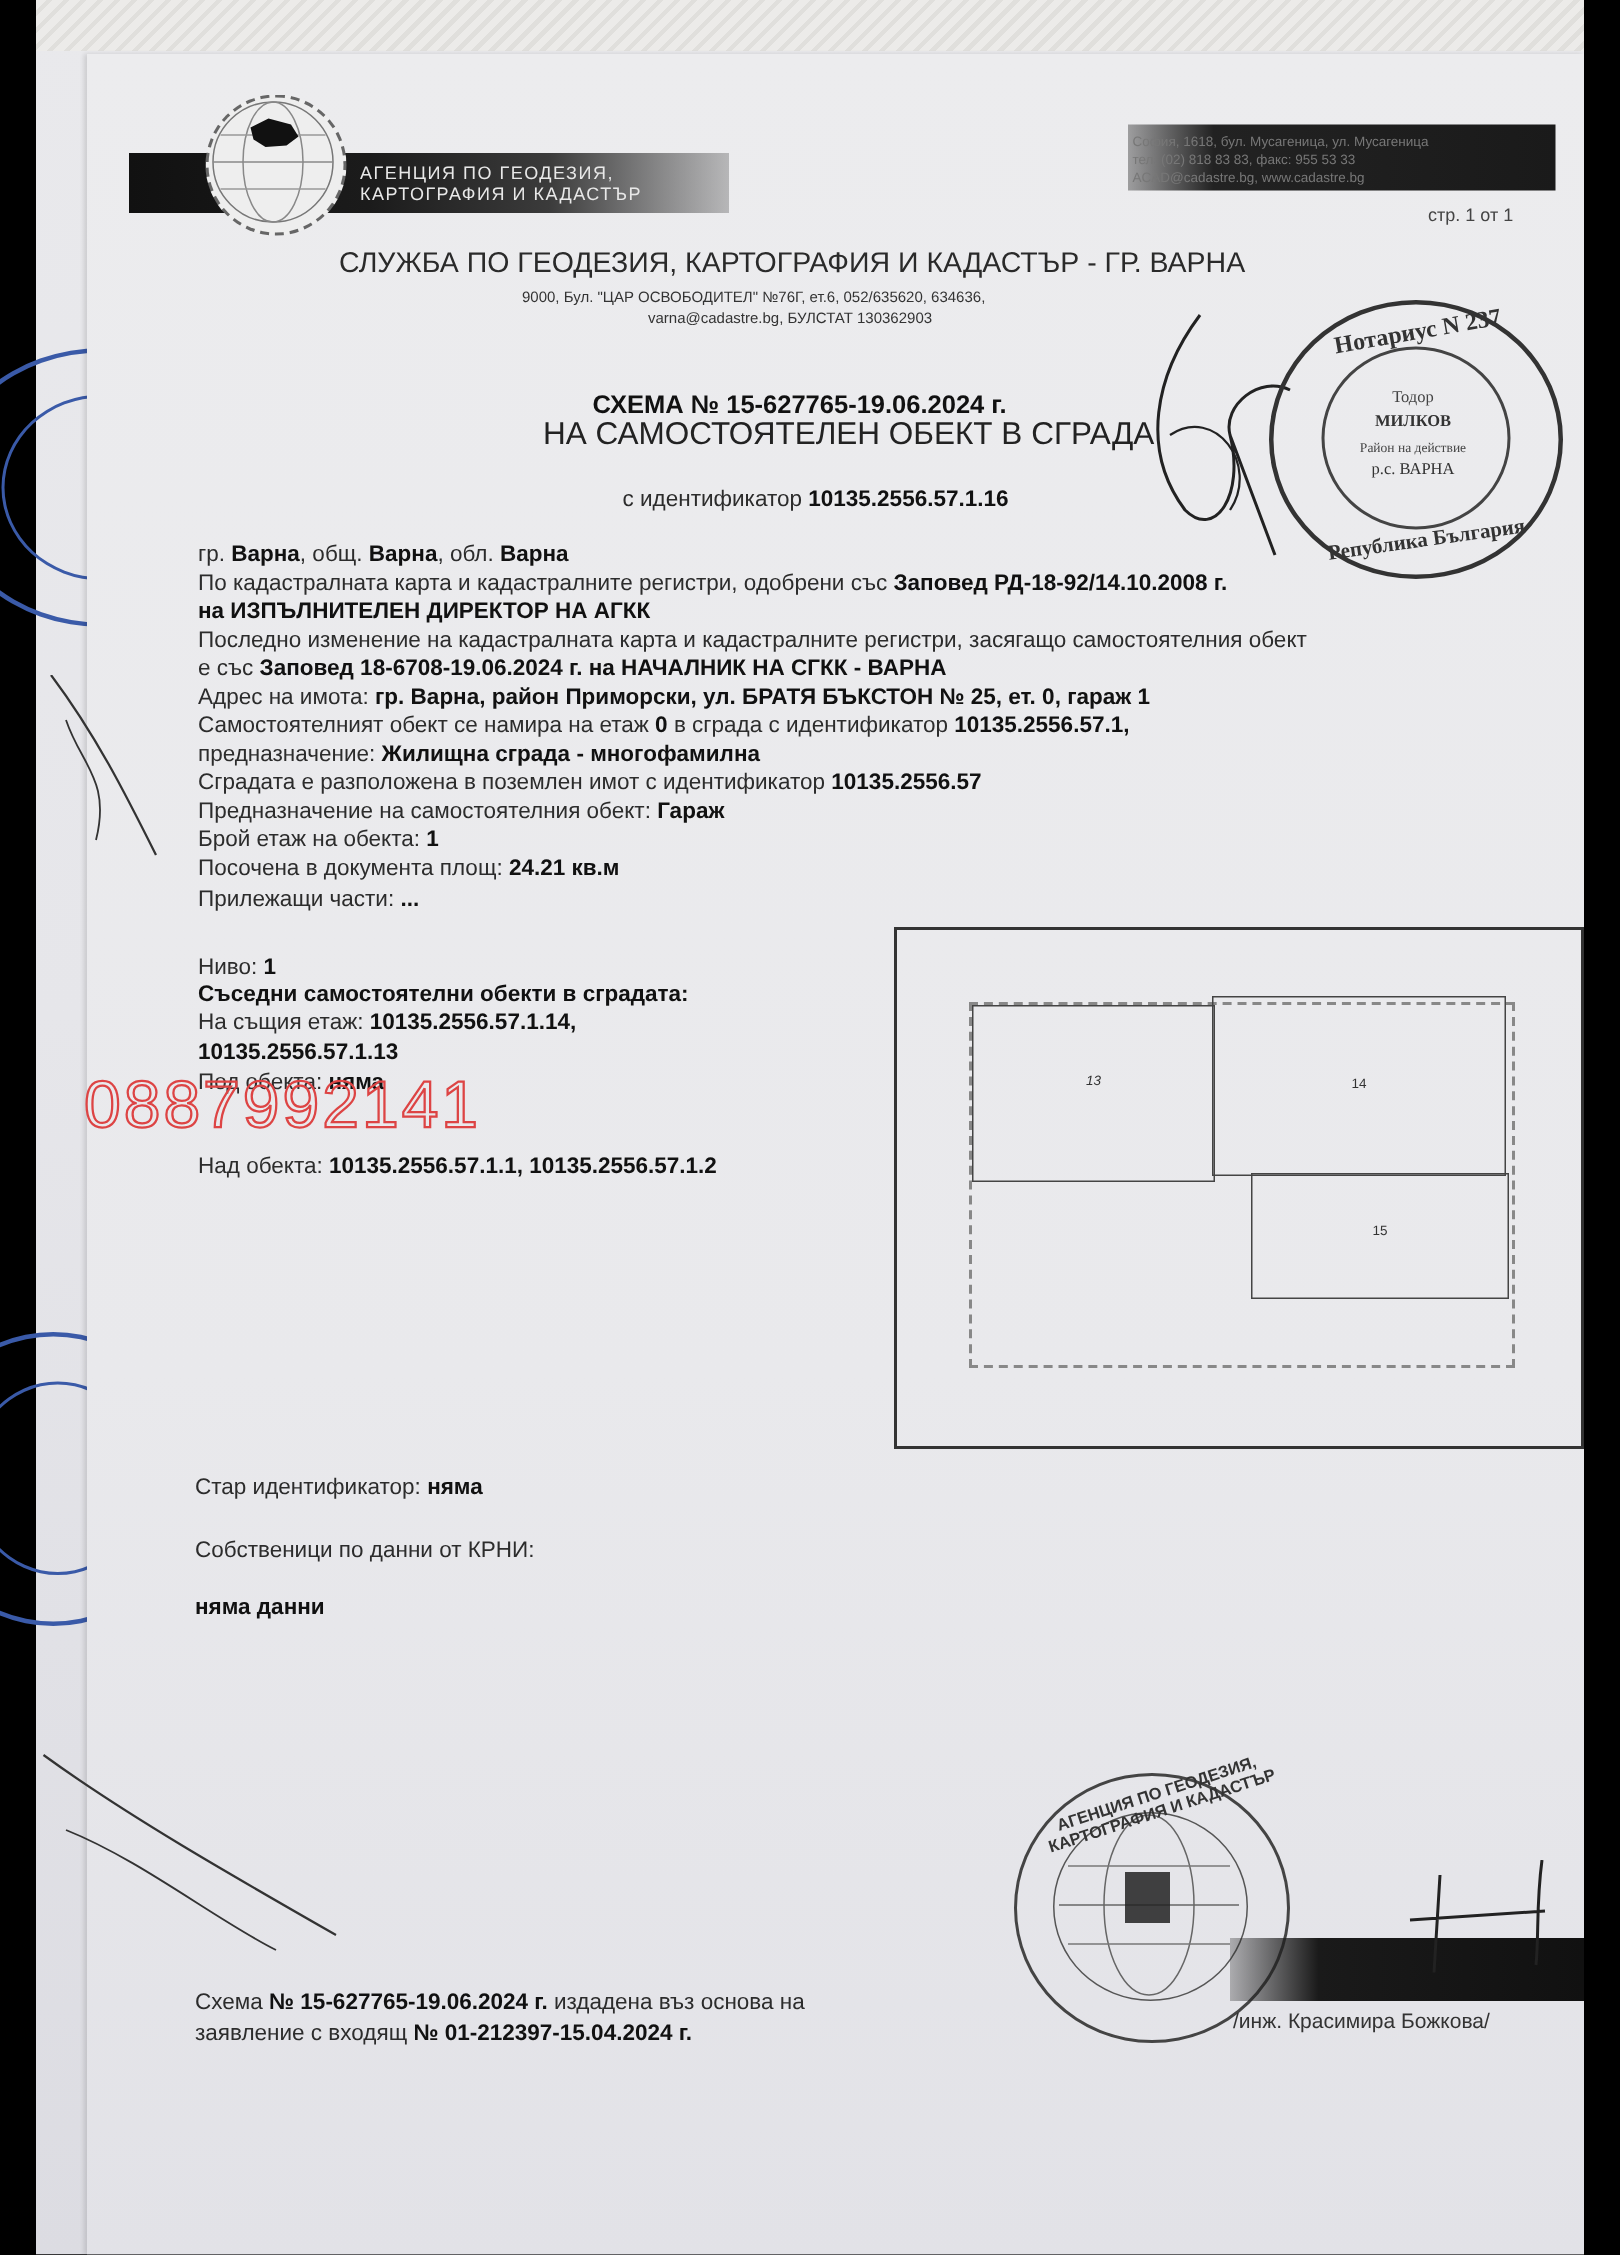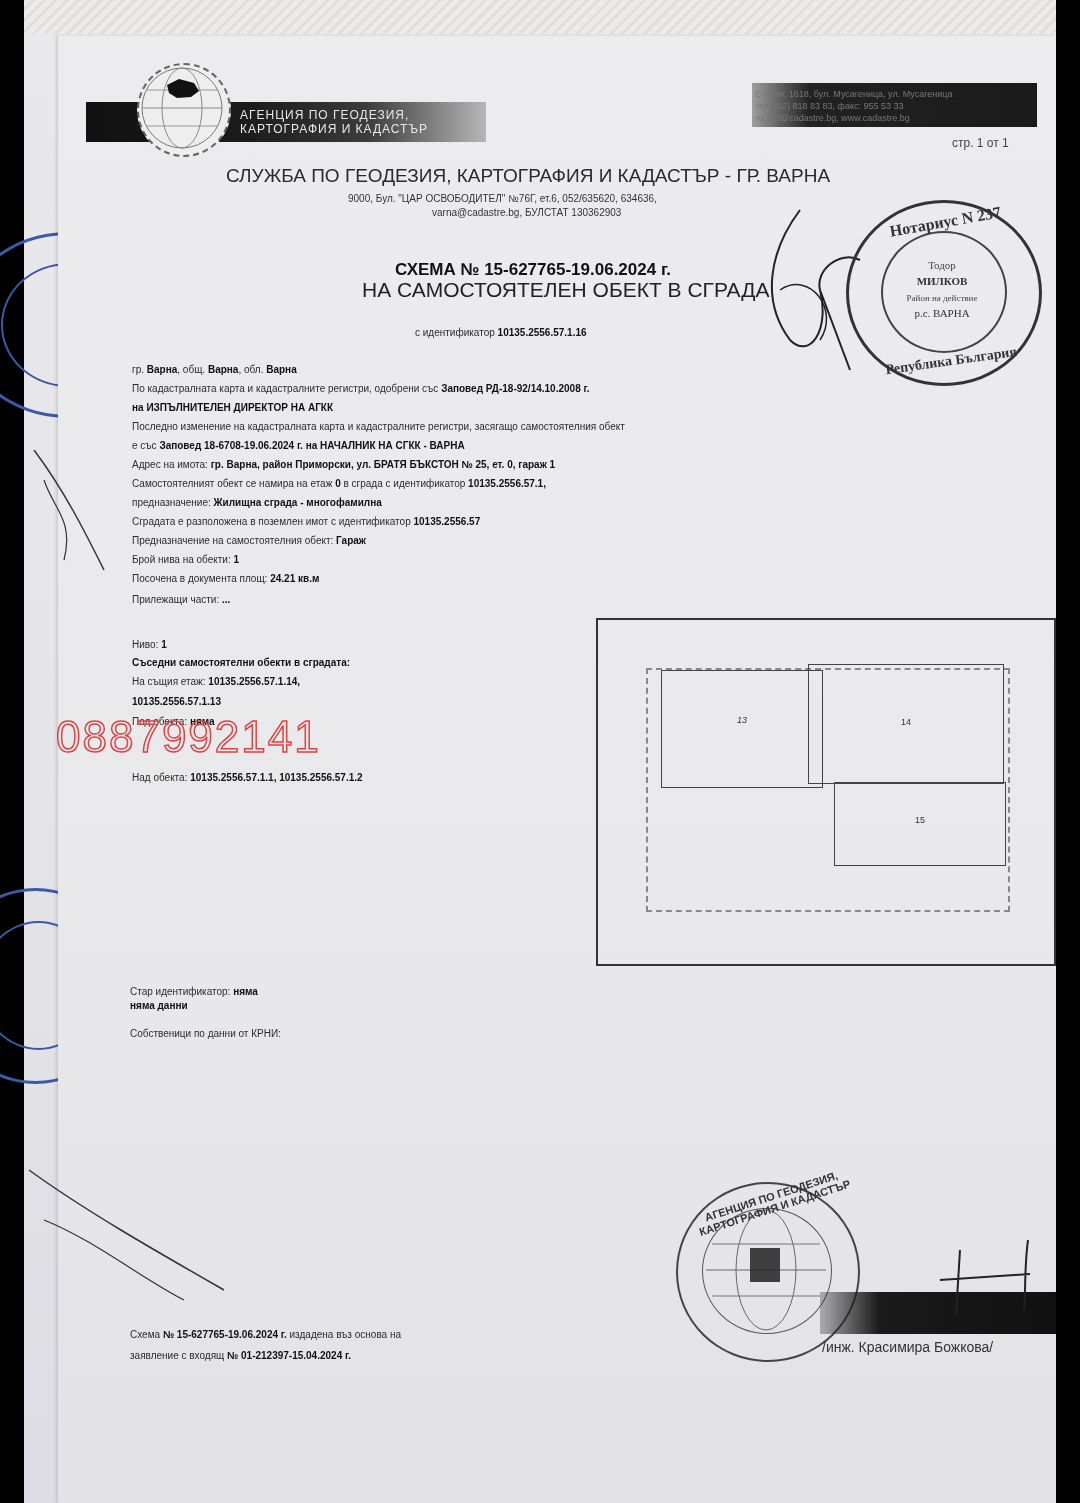--- a/index.html
+++ b/index.html
@@ -15,21 +15,21 @@
   .paper-edge-top {
     position:absolute; left:24px; top:0; width:1032px; height:34px;
     background:repeating-linear-gradient(135deg,#ecebe9 0 5px,#e0dfdc 5px 8px);
   }
   .paper {
     position:absolute; left:58px; top:36px; width:998px; height:1467px;
     background:linear-gradient(180deg,#ececee 0%,#e9e9ec 60%,#e2e2e7 100%);
     box-shadow:-2px 0 3px rgba(0,0,0,0.12);
   }
   .abs { position:absolute; }
-  .t { color:#2c2c2c; font-size:10px; line-height:19px; white-space:nowrap; }
+  .t { color:#2c2c2c; font-size:15px; line-height:19px; white-space:nowrap; }
   .t b { color:#111; font-weight:bold; }
   .bold { font-weight:bold; color:#111; }
 
   
   .logo-band {
     position:absolute; left:86px; top:102px; width:400px; height:40px;
     background:linear-gradient(90deg,#111 0%,#1b1b1b 40%,#3b3b3b 70%,rgba(60,60,60,0.3) 100%);
   }
   .logo-globe {
     position:absolute; left:137px; top:63px; width:90px; height:90px; border-radius:50%;
@@ -160,21 +160,21 @@
 </div>
 <div class="abs t" style="left:132px; top:512px;">
   <span>Сградата е разположена в поземлен имот с идентификатор</span>
   <b>10135.2556.57</b>
 </div>
 <div class="abs t" style="left:132px; top:531px;">
   <span>Предназначение на самостоятелния обект:</span>
   <b>Гараж</b>
 </div>
 <div class="abs t" style="left:132px; top:550px;">
-  <span>Брой нива на обекти:</span>
+  <span>Брой етаж на обекта:</span>
   <b>1</b>
 </div>
 <div class="abs t" style="left:132px; top:569px;">
   <span>Посочена в документа площ:</span>
   <b>24.21 кв.м</b>
 </div>
 <div class="abs t" style="left:132px; top:590px;">
   <span>Прилежащи части:</span>
   <b>...</b>
 </div>
@@ -195,37 +195,37 @@
 </div>
 <div class="abs t" style="left:132px; top:724px;margin-top:44px;">
   <span>Над обекта:</span>
   <b>10135.2556.57.1.1, 10135.2556.57.1.2</b>
 </div>
 
 <div class="watermark">0887992141</div>
 
 <div class="scheme-box">
   <div class="abs" style="left:48px; top:48px; width:360px; height:240px; border:2px dashed #888;"></div>
-  <div class="room" style="left:63px; top:50px; width:160px; height:116px;font-style:italic;">
+  <div class="room" style="left:50px; top:50px; width:160px; height:116px;font-style:italic;">
     <div style="margin-top:44px;">13</div>
   </div>
   <div class="room" style="left:210px; top:44px; width:194px; height:118px;">
     <div style="margin-top:52px;">14</div>
   </div>
   <div class="room" style="left:236px; top:162px; width:170px; height:82px;">
     <div style="margin-top:32px;">15</div>
   </div>
 </div>
 
 <div class="abs t" style="left:130px; top:982px;">
   <span>Стар идентификатор:</span>
   <b>няма</b>
 </div>
 <div class="abs t" style="left:130px; top:1024px;">Собственици по данни от КРНИ:</div>
-<div class="abs t bold" style="left:130px; top:996px;text-align:right;">няма данни</div>
+<div class="abs t bold" style="left:130px; top:1062px;text-align:right;">няма данни</div>
 
 <svg class="abs" style="left:24px; top:450px;" width="240" height="870">
   <path d="M10 0 C 40 40, 60 80, 80 120" fill="none" stroke="#333" stroke-width="1.5"></path>
   <path d="M20 30 C 30 60, 50 70, 40 110" fill="none" stroke="#333" stroke-width="1.2"></path>
   <path d="M5 720 C 60 760, 130 800, 200 840" fill="none" stroke="#333" stroke-width="1.5"></path>
   <path d="M20 770 C 70 790, 120 830, 160 850" fill="none" stroke="#333" stroke-width="1.2"></path>
 </svg>
 
 <div class="abs t" style="left:130px; top:1325px;">
   <span>Схема</span>

